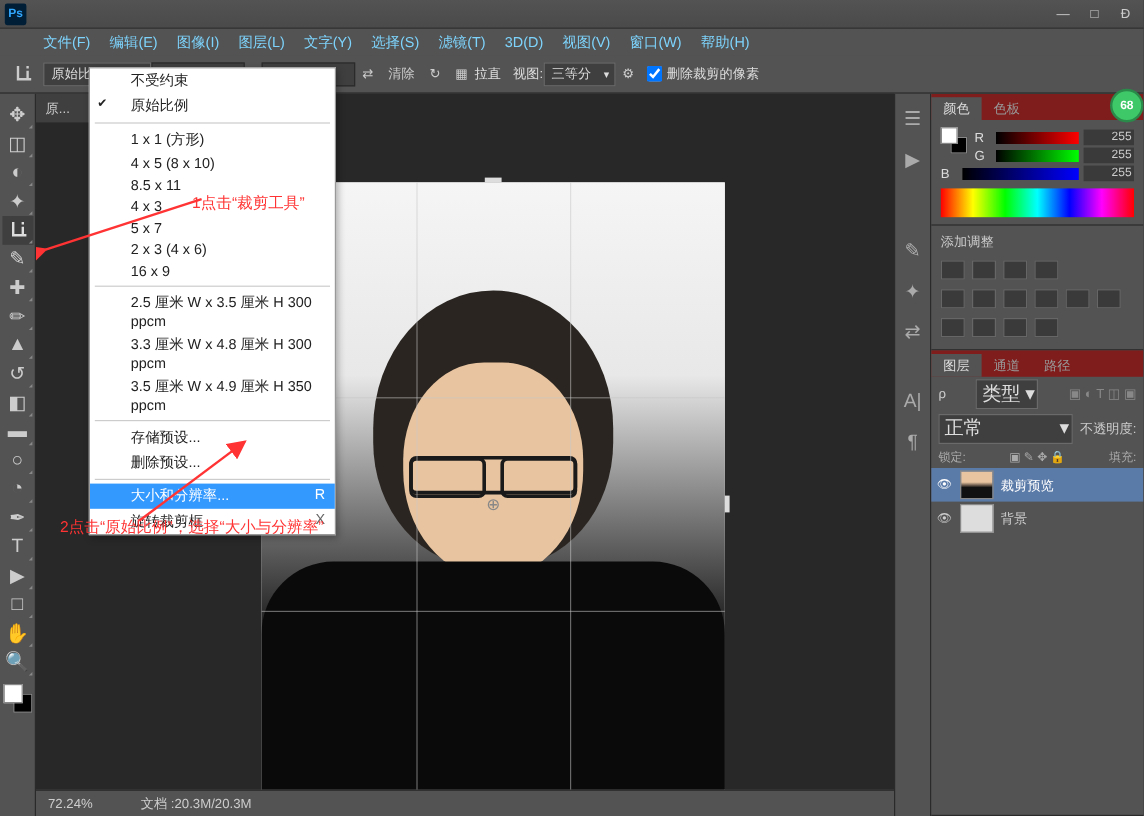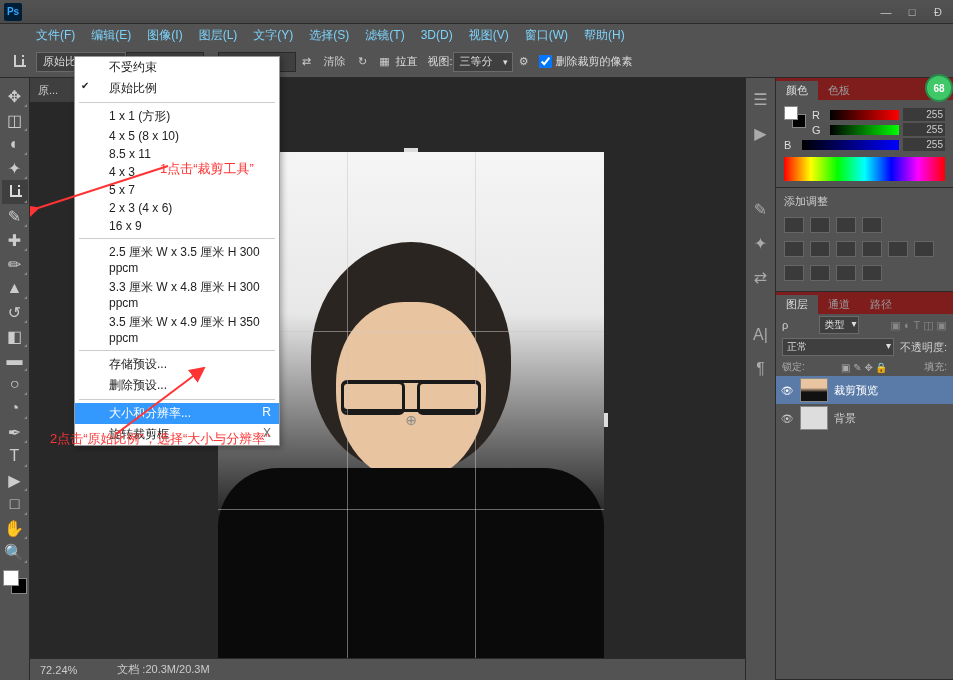--- a/index.html
+++ b/index.html
@@ -78,21 +78,21 @@
 .spectrum { height: 24px; background: linear-gradient(90deg, red, yellow, lime, cyan, blue, magenta, red); margin-top: 6px; }
 .adjust-icons { display: flex; flex-wrap: wrap; gap: 6px; padding: 4px 0; }
 .adj-i { width: 20px; height: 16px; background: #3a3a3a; border: 1px solid #666; }
 .layer-row { display: flex; align-items: center; padding: 2px 4px; gap: 6px; }
 .layer-row.active { background: #5a7aa8; color: #fff; }
 .eye { width: 14px; height: 14px; display: flex; align-items: center; justify-content: center; font-size: 10px; }
 .layer-thumb { width: 28px; height: 24px; border: 1px solid #888; background: #ddd; }
 .layer-thumb.photo-t { background: linear-gradient(180deg, #e8c4a0 40%, #111 60%); }
 .badge { position: absolute; top: 74px; right: 0; width: 28px; height: 28px; border-radius: 50%; background: #3fc868; border: 2px solid #2a8a4a; color: #fff; font-size: 10px; display: flex; align-items: center; justify-content: center; font-weight: bold; }
 .opacity-row { display: flex; align-items: center; padding: 2px 6px; gap: 6px; justify-content: space-between; }
-.small-select { background: #3f3f3f; border: 1px solid #6a6a6a; padding: 1px 14px 1px 4px; font-size: 10px; color: #ddd; position: relative; }
+.small-select { background: #3f3f3f; border: 1px solid #6a6a6a; padding: 1px 14px 1px 4px; font-size: 16px; color: #ddd; position: relative; }
 .small-select::after { content: "▾"; position: absolute; right: 2px; }
 
 
 .dropdown-menu { position: absolute; top: 56px; left: 74px; width: 206px; background: #fff; border: 1px solid #999; font-size: 12px; color: #222; z-index: 100; box-shadow: 2px 2px 6px rgba(0,0,0,0.3); }
 .dd-item { padding: 2px 8px 2px 34px; cursor: pointer; position: relative; display: flex; justify-content: space-between; }
 .dd-item.checked::before { content: "✔"; position: absolute; left: 6px; font-size: 10px; }
 .dd-item.highlight { background: #3399ff; color: #fff; }
 .dd-sep { height: 1px; background: #ccc; margin: 3px 4px; }
 .dd-shortcut { color: #666; }
 .dd-item.highlight .dd-shortcut { color: #fff; }

